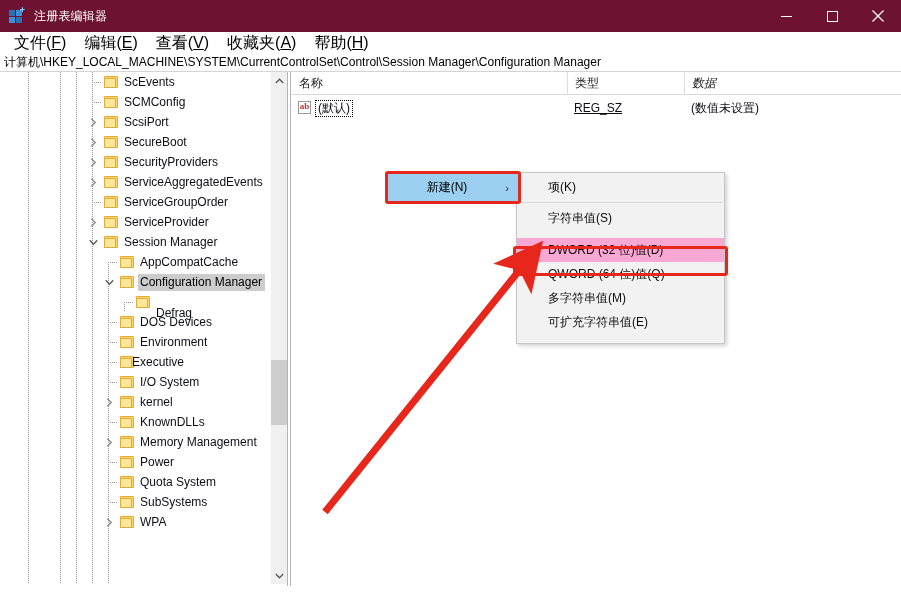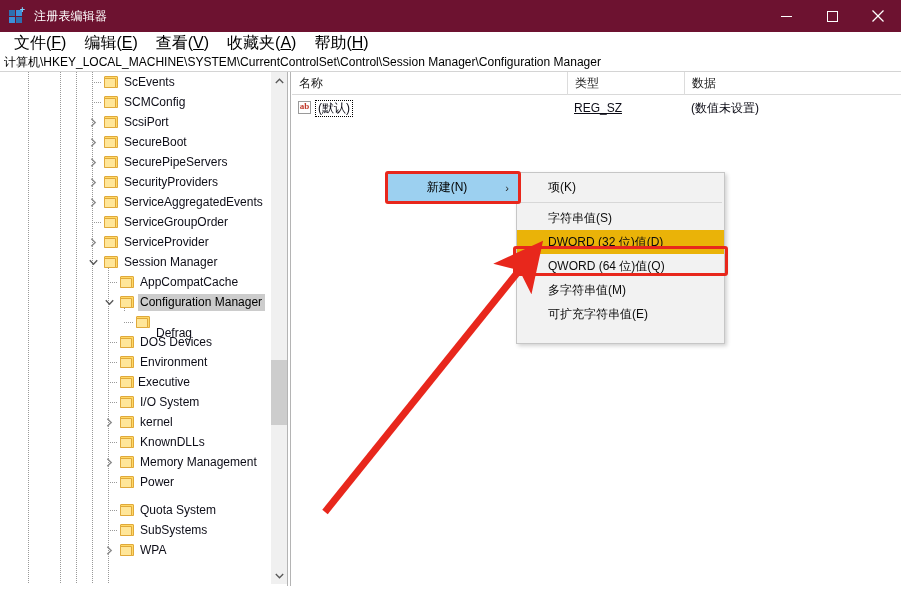--- a/index.html
+++ b/index.html
@@ -313,21 +313,22 @@
   .ctx-item {
     position: relative;
     height: 24px;
     display: flex; align-items: center;
     font-size: 12px;
     color: #0c0c0c;
     padding-left: 31px;
     white-space: nowrap;
   }
   .ctx-item.hl {
-    background: #eab308;
+    background: #f9a8d4;
+    margin-top: 8px;
   }
   .ctx-sep {
     height: 1px;
     background: #d7d7d7;
     margin: 3px 2px 3px 2px;
   }
   .ctx-hl-border {
     position: absolute;
     left: 513px; top: 246px;
     width: 215px; height: 30px;
@@ -452,32 +453,20 @@
         <div class="trow" style="height: 20px;">
           <div class="chev" style="left: 86px;">
             <svg width="7" height="9" viewBox="0 0 7 9">
               <polyline points="1.3,0.8 5.2,4.5 1.3,8.2" fill="none" stroke="#8a8a8a" stroke-width="1.4"></polyline>
             </svg>
           </div>
           <div class="folder" style="left: 104px; top: 4px;">
             <div class="back"></div>
             <div class="front"></div>
           </div>
-          <div class="tlabel" style="left: 122px;">SecurePipeServers</div>
-        </div>
-        <div class="trow" style="height: 20px;">
-          <div class="chev" style="left: 86px;">
-            <svg width="7" height="9" viewBox="0 0 7 9">
-              <polyline points="1.3,0.8 5.2,4.5 1.3,8.2" fill="none" stroke="#8a8a8a" stroke-width="1.4"></polyline>
-            </svg>
-          </div>
-          <div class="folder" style="left: 104px; top: 4px;">
-            <div class="back"></div>
-            <div class="front"></div>
-          </div>
           <div class="tlabel" style="left: 122px;">SecurityProviders</div>
         </div>
         <div class="trow" style="height: 20px;">
           <div class="chev" style="left: 86px;">
             <svg width="7" height="9" viewBox="0 0 7 9">
               <polyline points="1.3,0.8 5.2,4.5 1.3,8.2" fill="none" stroke="#8a8a8a" stroke-width="1.4"></polyline>
             </svg>
           </div>
           <div class="folder" style="left: 104px; top: 4px;">
             <div class="back"></div>
@@ -560,21 +549,21 @@
             <div class="front"></div>
           </div>
           <div class="tlabel" style="left: 138px;">Environment</div>
         </div>
         <div class="trow" style="height: 20px;">
           <div class="hguide" style="left: 108px; top: 10px; width: 9px;"></div>
           <div class="folder" style="left: 120px; top: 4px;">
             <div class="back"></div>
             <div class="front"></div>
           </div>
-          <div class="tlabel" style="left: 136px;">Executive</div>
+          <div class="tlabel" style="left: 130px;">Executive</div>
         </div>
         <div class="trow" style="height: 20px;">
           <div class="hguide" style="left: 108px; top: 10px; width: 9px;"></div>
           <div class="folder" style="left: 120px; top: 4px;">
             <div class="back"></div>
             <div class="front"></div>
           </div>
           <div class="tlabel" style="left: 138px;">I/O System</div>
         </div>
         <div class="trow" style="height: 20px;">
@@ -610,21 +599,21 @@
           <div class="tlabel" style="left: 138px;">Memory Management</div>
         </div>
         <div class="trow" style="height: 20px;">
           <div class="hguide" style="left: 108px; top: 10px; width: 9px;"></div>
           <div class="folder" style="left: 120px; top: 4px;">
             <div class="back"></div>
             <div class="front"></div>
           </div>
           <div class="tlabel" style="left: 138px;">Power</div>
         </div>
-        <div class="trow" style="height: 20px; margin-top: 8px;">
+        <div class="trow" style="height: 20px;">
           <div class="hguide" style="left: 108px; top: 10px; width: 9px;"></div>
           <div class="folder" style="left: 120px; top: 4px;">
             <div class="back"></div>
             <div class="front"></div>
           </div>
           <div class="tlabel" style="left: 138px;">Quota System</div>
         </div>
         <div class="trow" style="height: 20px;">
           <div class="hguide" style="left: 108px; top: 10px; width: 9px;"></div>
           <div class="folder" style="left: 120px; top: 4px;">
@@ -675,21 +664,21 @@
       <svg width="6" height="9" viewBox="0 0 6 9">
           <polyline points="1,0.8 4.8,4.5 1,8.2" fill="none" stroke="#585858" stroke-width="1.3"></polyline>
         </svg>
     </div>
   </div>
 
   <div class="list-pane">
     <div class="lv-header">
       <div class="lv-col first" style="left:0px; width:275px;">名称</div>
       <div class="lv-col" style="left:275px; width:117px;">类型</div>
-      <div class="lv-col" style="left:392px; width:209px;">数据</div>
+      <div class="lv-col" style="left:392px; width:209px;font-style:italic;">数据</div>
     </div>
 
     <div class="lv-row" style="top:25px;">
       <div class="ab-icon" style="left:5px; top:4px;">
         <div class="paper"></div>
         <div class="ab">ab</div>
       </div>
       <div class="lv-cell" style="left:23px;">
         <span class="focus-rect">(默认)</span>
       </div>

